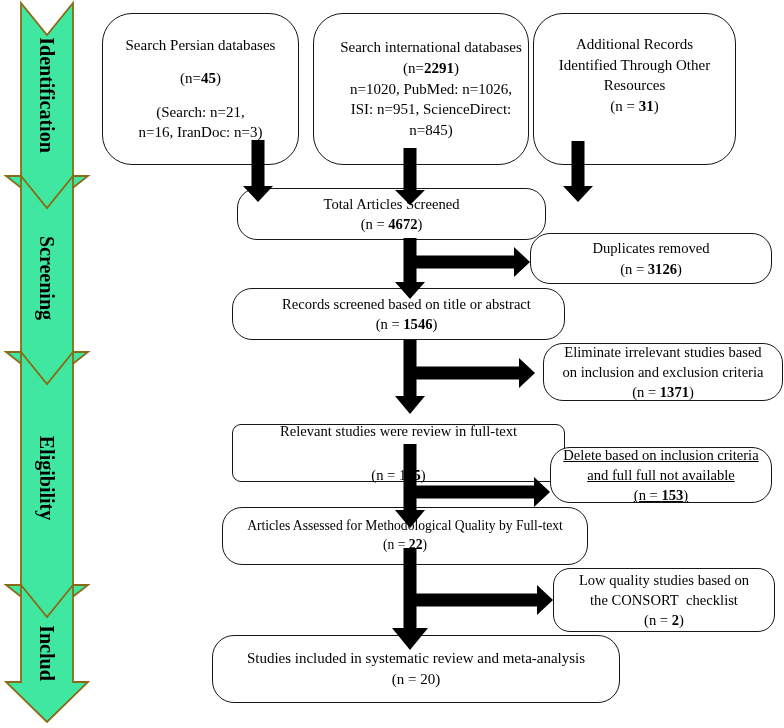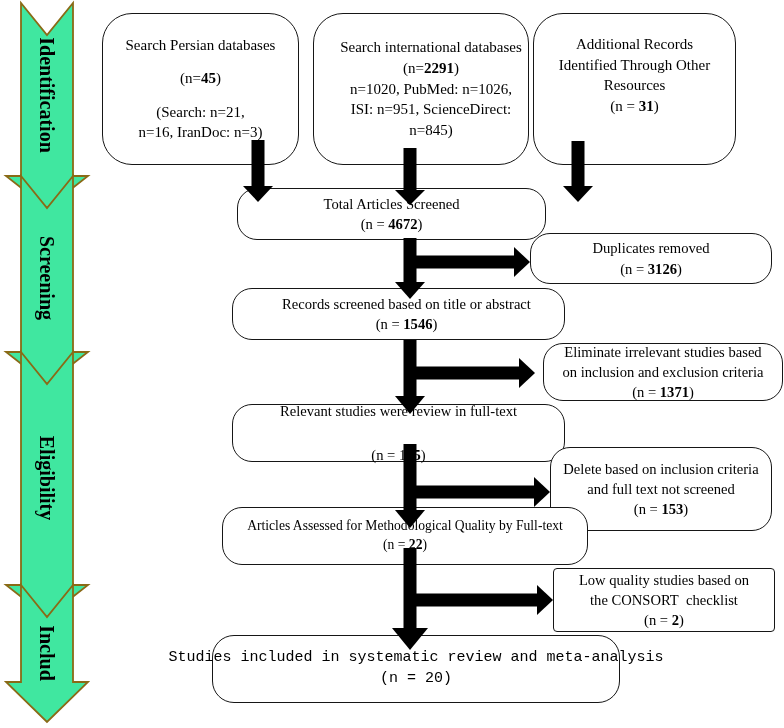--- a/index.html
+++ b/index.html
@@ -79,39 +79,39 @@
       </div>
       <div class="flow-box box-records" style="left: 232px; top: 288px; width: 333px; height: 52px; border-radius: 20px; border-color: rgb(22, 22, 22); padding-left: 20px;">
         <div class="line"><span>Records screened based on title or abstract</span></div>
         <div class="line"><span>(n = </span><b>1546</b><span>)</span></div>
       </div>
       <div class="flow-box box-eliminate" style="left: 535px; top: 343px; width: 240px; height: 58px; border-radius: 20px; border-color: rgb(22, 22, 22); margin-left: 8px;">
         <div class="line"><span>Eliminate irrelevant studies based</span></div>
         <div class="line"><span>on inclusion and exclusion criteria</span></div>
         <div class="line"><span>(n = </span><b>1371</b><span>)</span></div>
       </div>
-      <div class="flow-box box-relevant" style="left: 232px; top: 404px; width: 333px; height: 58px; border-radius: 20px; border-color: rgb(22, 22, 22); gap: 24px;">
+      <div class="flow-box box-relevant" style="left: 232px; top: 424px; width: 333px; height: 58px; border-radius: 9px; border-color: rgb(22, 22, 22); gap: 24px;">
         <div class="line"><span>Relevant studies were review in full-text</span></div>
         <div class="line"><span>(n = 1</span><b>75</b><span>)</span></div>
       </div>
-      <div class="flow-box box-delete" style="left: 550px; top: 447px; width: 222px; height: 84px; border-radius: 20px; border-color: rgb(22, 22, 22);">
+      <div class="flow-box box-delete" style="left: 550px; top: 447px; width: 222px; height: 56px; border-radius: 20px; border-color: rgb(22, 22, 22); text-decoration: underline;">
         <div class="line"><span>Delete based on inclusion criteria</span></div>
-        <div class="line"><span>and full text not screened</span></div>
+        <div class="line"><span>and full full not available</span></div>
         <div class="line"><span>(n = </span><b>153</b><span>)</span></div>
       </div>
       <div class="flow-box box-articles" style="left: 222px; top: 507px; width: 366px; height: 58px; border-radius: 20px; border-color: rgb(22, 22, 22);">
         <div class="line"><span>Articles Assessed for Methodological Quality by Full-text</span></div>
         <div class="line"><span>(n = </span><b>22</b><span>)</span></div>
       </div>
-      <div class="flow-box box-consort" style="left: 553px; top: 568px; width: 222px; height: 64px; border-radius: 4px; border-color: rgb(22, 22, 22);">
+      <div class="flow-box box-consort" style="left: 553px; top: 568px; width: 222px; height: 64px; border-radius: 17px; border-color: rgb(22, 22, 22);">
         <div class="line"><span>Low quality studies based on</span></div>
         <div class="line"><span>the CONSORT&nbsp;&nbsp;checklist</span></div>
         <div class="line"><span>(n = </span><b>2</b><span>)</span></div>
       </div>
-      <div class="flow-box box-included" style="left: 212px; top: 635px; width: 408px; height: 68px; border-radius: 22px; border-color: rgb(22, 22, 22); font-family: Liberation Mono, monospace;">
+      <div class="flow-box box-included" style="left: 212px; top: 635px; width: 408px; height: 68px; border-radius: 22px; border-color: rgb(22, 22, 22);">
         <div class="line"><span>Studies included in systematic review and meta-analysis</span></div>
         <div class="line"><span>(n = 20)</span></div>
       </div>
     </div>
 
   <svg id="arrow-svg" width="784" height="728" viewBox="0 0 784 728" fill="#000">
 
     <g>
       <rect x="251.5" y="140" width="13" height="47"></rect>
         <polygon points="243,186 273,186 258,202"></polygon>

